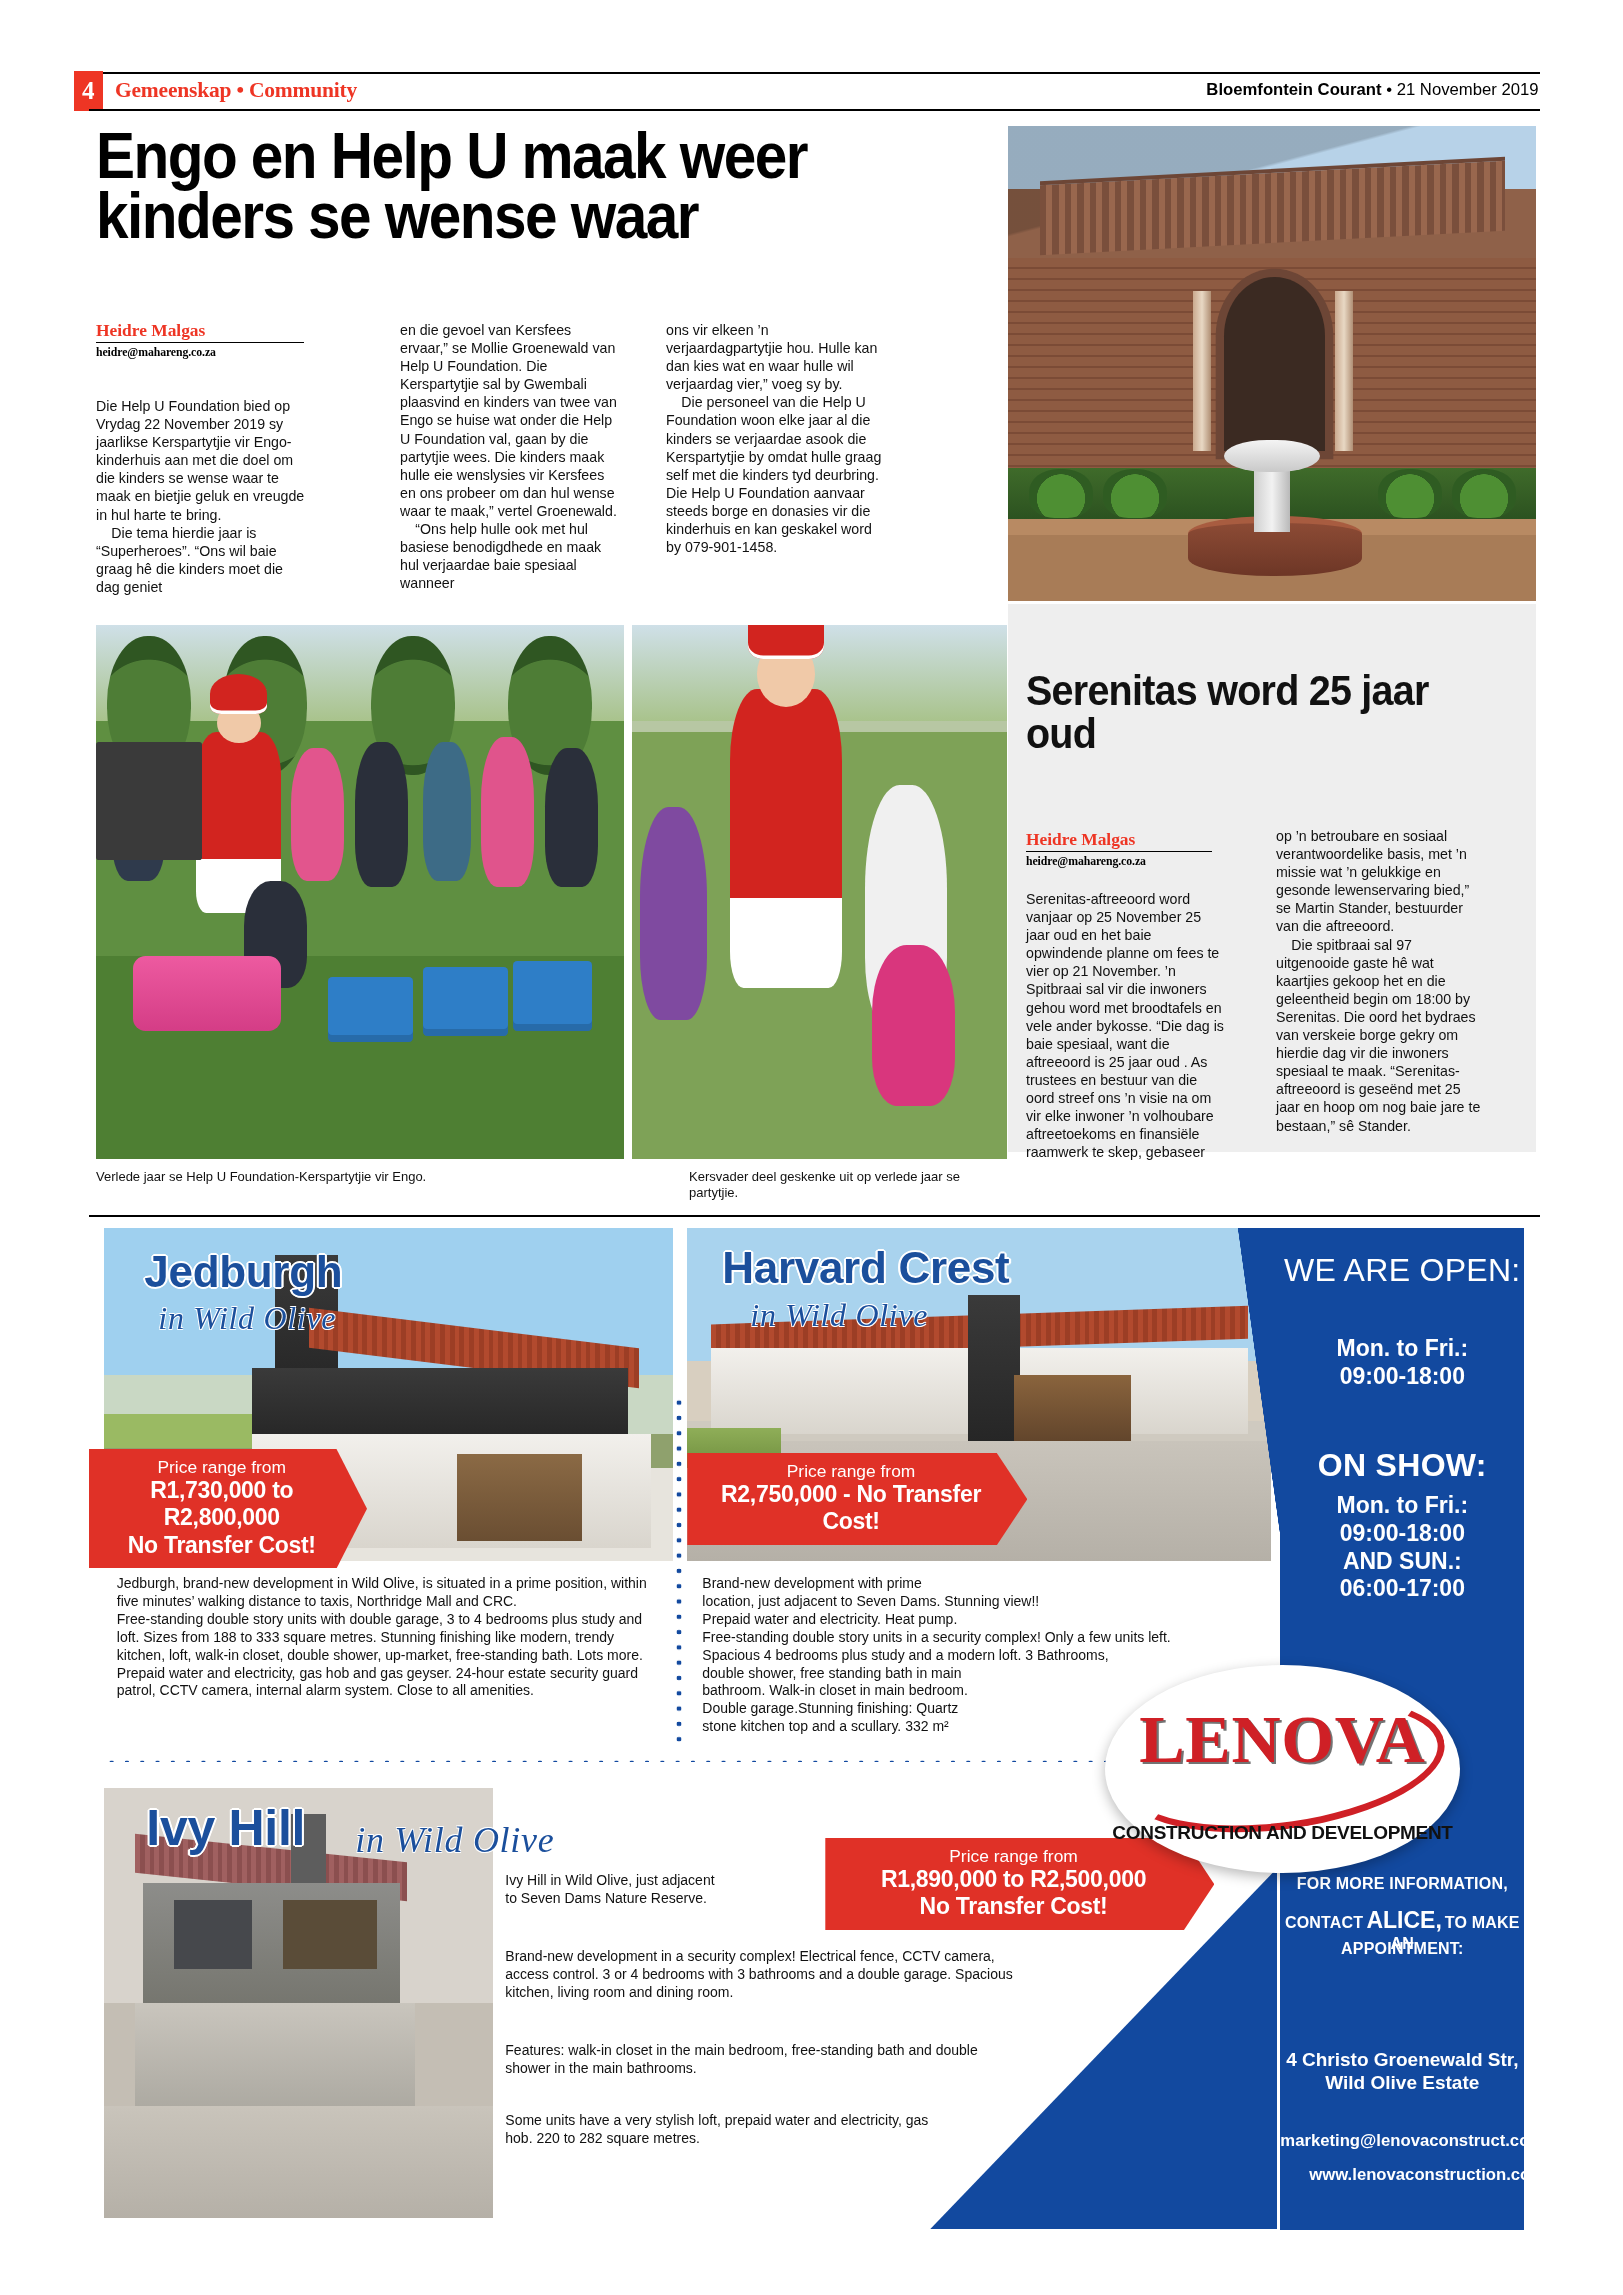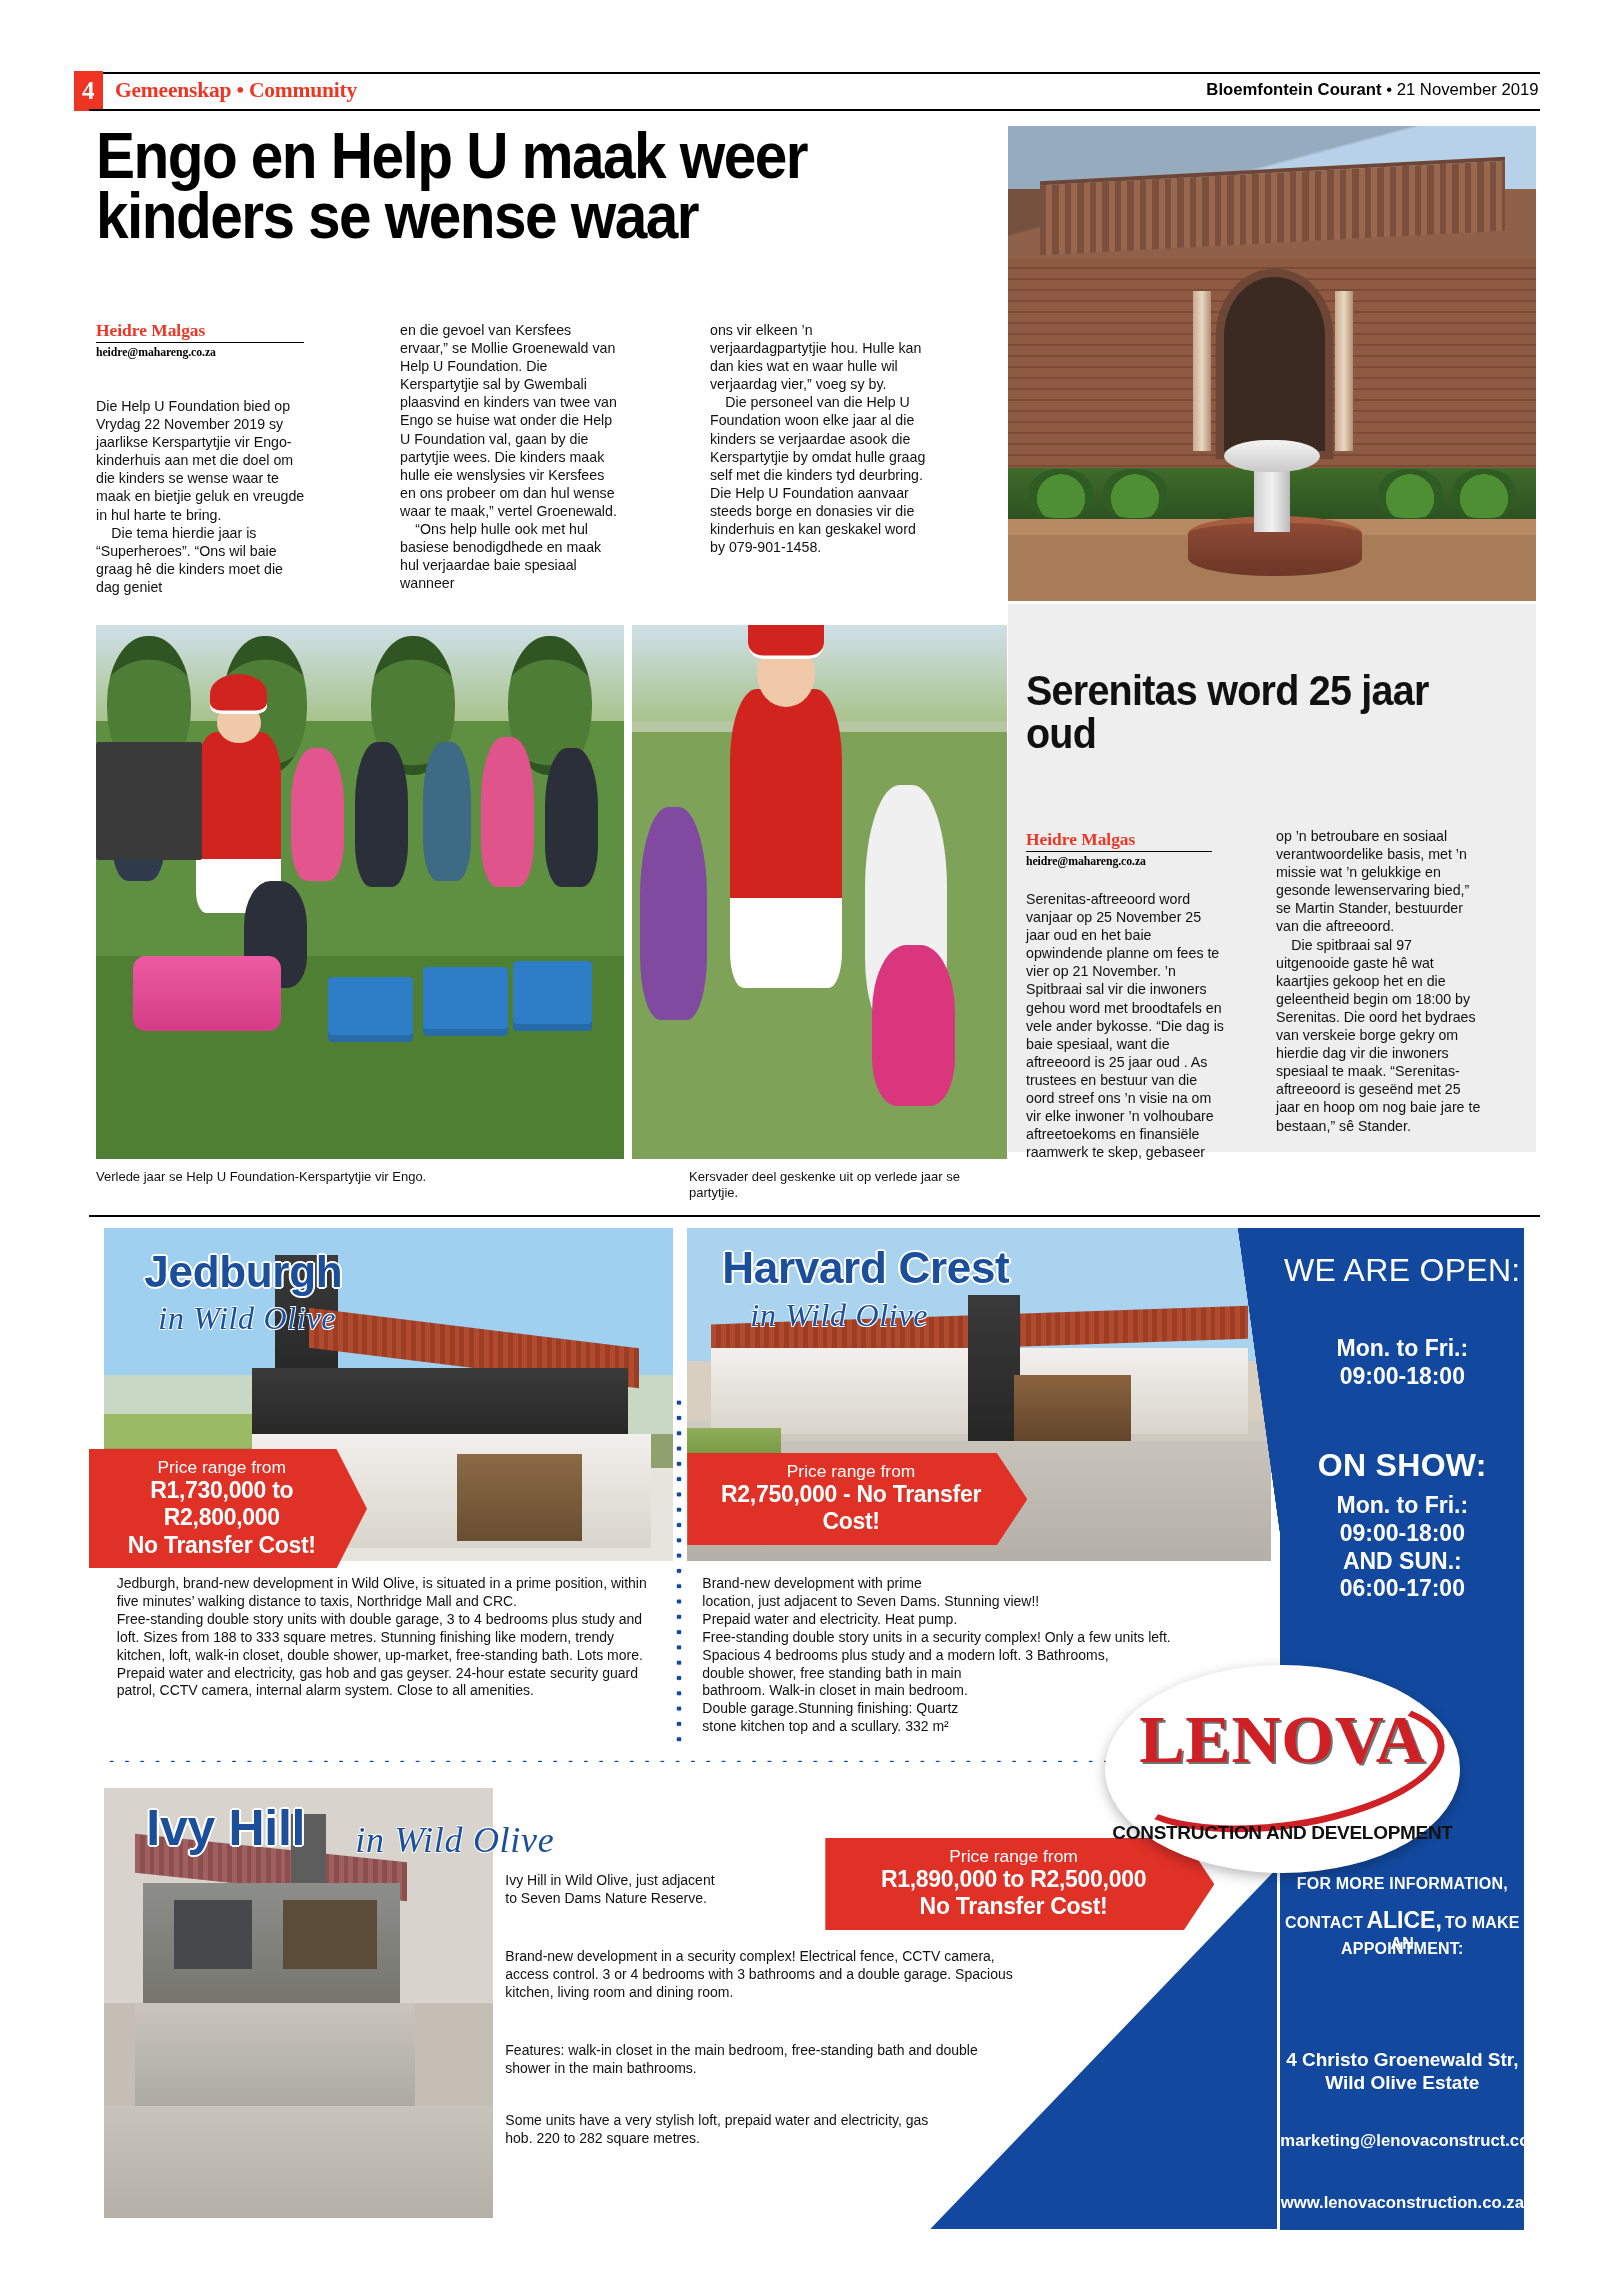--- a/index.html
+++ b/index.html
@@ -426,21 +426,21 @@
   </div>
 
   <div class="col" style="left:96px; top:397px; width:210px;">
     <p>Die Help U Foundation bied op Vrydag 22 November 2019 sy jaarlikse Kerspartytjie vir Engo-kinderhuis aan met die doel om die kinders se wense waar te maak en bietjie geluk en vreugde in hul harte te bring.</p>
     <p class="ind">Die tema hierdie jaar is “Superheroes”. “Ons wil baie graag hê die kinders moet die dag geniet</p>
   </div>
   <div class="col" style="left:400px; top:321px; width:217px;">
     <p>en die gevoel van Kersfees ervaar,” se Mollie Groenewald van Help U Foundation. Die Kerspartytjie sal by Gwembali plaasvind en kinders van twee van Engo se huise wat onder die Help U Foundation val, gaan by die partytjie wees. Die kinders maak hulle eie wenslysies vir Kersfees en ons probeer om dan hul wense waar te maak,” vertel Groenewald.</p>
     <p class="ind">“Ons help hulle ook met hul basiese benodigdhede en maak hul verjaardae baie spesiaal wanneer</p>
   </div>
-  <div class="col" style="left:710px; top:321px; width:217px;">
+  <div class="col" style="left:666px; top:321px; width:217px;">
     <p>ons vir elkeen ’n verjaardagpartytjie hou. Hulle kan dan kies wat en waar hulle wil verjaardag vier,” voeg sy by.</p>
     <p class="ind">Die personeel van die Help U Foundation woon elke jaar al die kinders se verjaardae asook die Kerspartytjie by omdat hulle graag self met die kinders tyd deurbring. Die Help U Foundation aanvaar steeds borge en donasies vir die kinderhuis en kan geskakel word by 079-901-1458.</p>
   </div>
 
   <div class="photo ph-building">
     <div class="b-roof"></div>
     <div class="b-wall"></div>
     <div class="b-column" style="left:35%;"></div>
     <div class="b-column" style="left:62%;"></div>
     <div class="b-arch"></div>
@@ -576,21 +576,21 @@
           <span class="rail-small">CONTACT</span>
           <span style="font-family:'Liberation Sans',sans-serif;font-weight:bold;font-size:23px;">ALICE,</span>
           <span class="rail-small">TO MAKE AN</span>
         </div>
         <div class="rail-txt rail-small" style="top:711px;">APPOINTMENT:</div>
 
         <div class="rail-txt rail-addr" style="top:820px;">4 Christo Groenewald Str,</div>
         <div class="rail-txt rail-addr" style="top:843px;">Wild Olive Estate</div>
 
         <div class="rail-txt rail-web" style="top:902px;">marketing@lenovaconstruct.co.za</div>
-        <div class="rail-txt rail-web" style="top:964px;">www.lenovaconstruction.co.za</div>
+        <div class="rail-txt rail-web" style="top:936px;padding-left:29px;">www.lenovaconstruction.co.za</div>
       </div>
       <div class="blue-rail-slant"></div>
 
       <div class="ivy-block">
         <div class="ivy-photo">
           <div class="tile-roof" style="left:8%; top:14%; width:70%; height:9%; transform:skewY(6deg); background:repeating-linear-gradient(90deg,#a06060 0 4.9px,#8b4f4f 4.9px 9.7px);"></div>
           <div class="house-dark" style="left:48%; top:6%; width:9%; height:22%; background:#5d5d5d;"></div>
           <div class="house-body" style="left:10%; top:22%; width:66%; height:28%; background:linear-gradient(#8d8d8a,#76766f);"></div>
           <div class="house-dark" style="left:18%; top:26%; width:20%; height:16%; background:#46484c;"></div>
           <div class="house-dark" style="left:46%; top:26%; width:24%; height:16%; background:#5a4c38;"></div>

